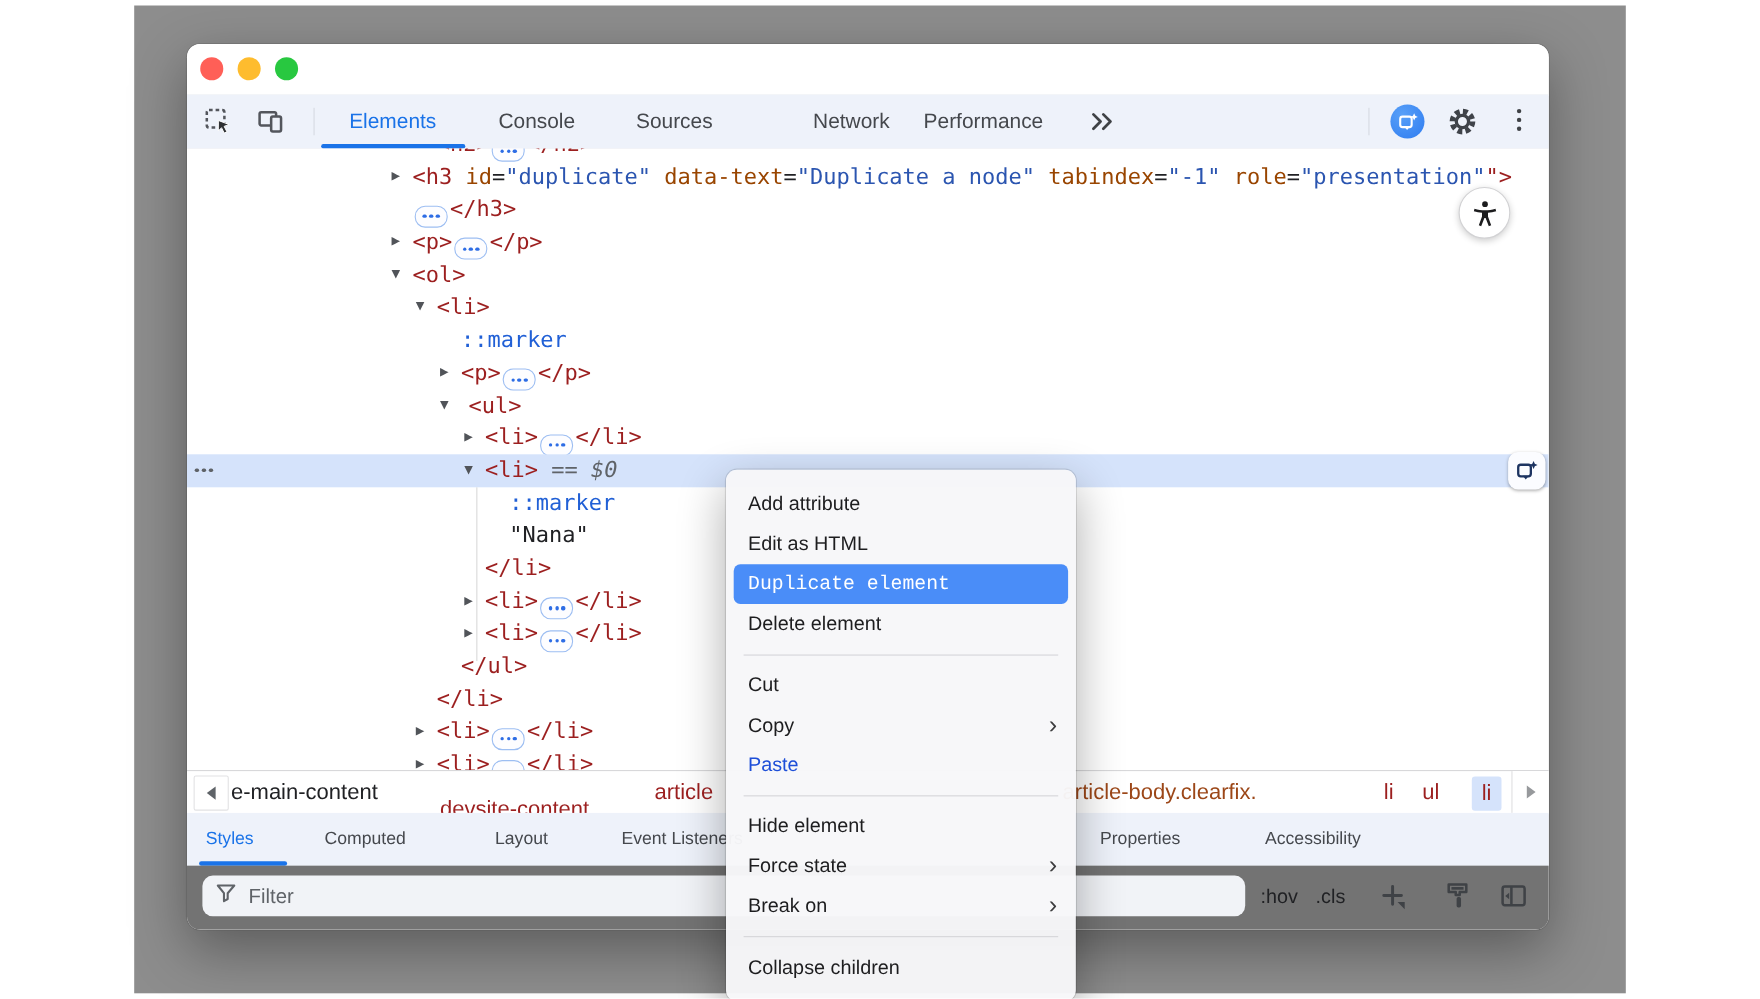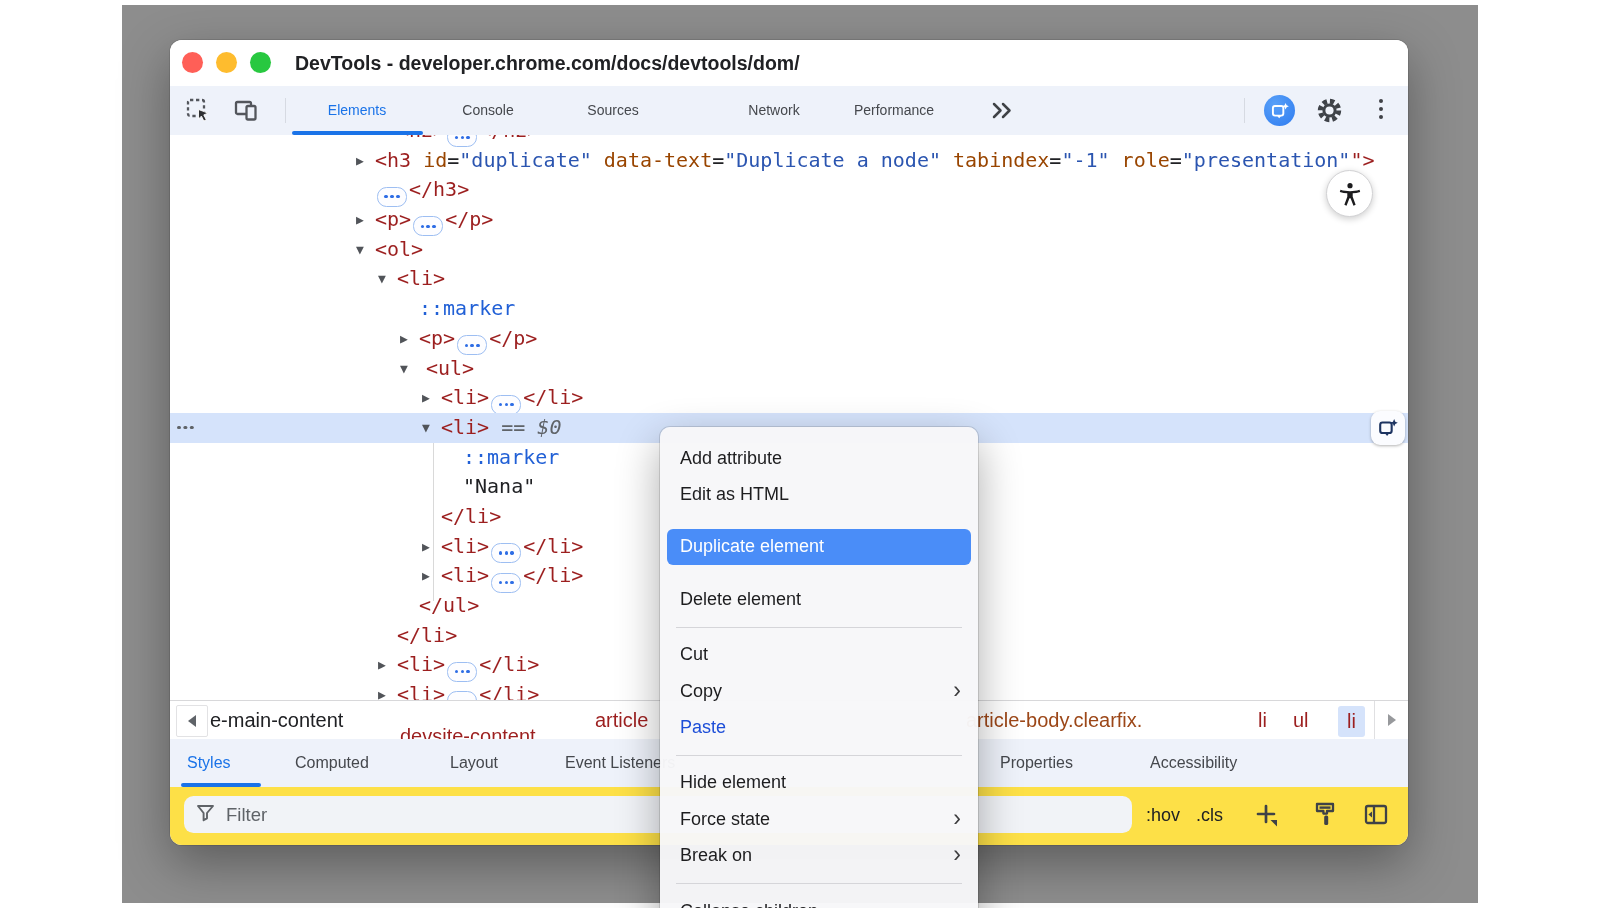--- a/index.html
+++ b/index.html
@@ -14,21 +14,21 @@
   
   #titlebar{position:absolute;left:0;top:0;right:0;height:46px;background:#fff;border-bottom:1px solid #ececec;}
   .tl{position:absolute;top:12px;width:21px;height:21px;border-radius:50%;}
   .tl.red{left:12px;background:#ff5f57;} .tl.yel{left:46px;background:#febc2e;} .tl.grn{left:80px;background:#28c840;}
   #wtitle{position:absolute;left:125px;top:0;line-height:46px;font-size:19.5px;font-weight:bold;color:#202124;white-space:nowrap;}
 
   
   #toolbar{position:absolute;left:0;top:46px;right:0;height:49px;background:var(--toolbarBg);border-bottom:1px solid #d9dce4;}
   .tbsep{position:absolute;top:12px;width:1px;height:25px;background:#d6dae2;}
   .tbicon{position:absolute;cursor:pointer;}
-  .ptab{position:absolute;top:0;height:51px;line-height:49px;transform:translateX(-50%);font-size:14px;color:#45484d;cursor:pointer;white-space:nowrap;}
+  .ptab{position:absolute;top:0;height:51px;line-height:49px;transform:translateX(-50%);font-size:19px;color:#45484d;cursor:pointer;white-space:nowrap;}
   .ptab.on{color:var(--accent);}
   #tabline{position:absolute;left:122px;top:45px;width:131px;height:4px;border-radius:2px;background:var(--accent);}
   #aicircle{position:absolute;left:1094px;top:9px;width:31px;height:31px;border-radius:50%;
             background:radial-gradient(circle at 35% 30%,#58a0f8,#2f7cf0);display:flex;align-items:center;justify-content:center;cursor:pointer;}
   .kebab{position:absolute;left:1205px;top:13px;width:12px;display:flex;flex-direction:column;align-items:center;gap:3.4px;cursor:pointer;}
   .kebab i{width:4.4px;height:4.4px;border-radius:50%;background:#3f4246;}
 
   
   #tree{position:absolute;left:0;top:95px;right:0;height:565px;overflow:hidden;background:#fff;}
   #tree-rows{margin-top:-19px;}
@@ -61,50 +61,49 @@
   .triL{width:0;height:0;border-top:6.5px solid transparent;border-bottom:6.5px solid transparent;border-right:8px solid #5f6368;}
   .triR{width:0;height:0;border-top:6.5px solid transparent;border-bottom:6.5px solid transparent;border-left:8px solid #97999c;}
 
   
   #sidetabs{position:absolute;left:0;top:699px;right:0;height:48px;background:var(--toolbarBg);border-bottom:1px solid #d9dce4;}
   .stab{position:absolute;top:0;line-height:48px;font-size:16px;color:#45484d;cursor:pointer;white-space:nowrap;}
   .stab.on{color:var(--accent);}
   #stabline{position:absolute;left:11px;top:44px;width:80px;height:4px;border-radius:2px;background:var(--accent);}
 
   
-  #filterrow{position:absolute;left:0;top:747px;right:0;height:58px;background:#fde047;}
+  #filterrow{position:absolute;left:0;top:747px;right:0;height:58px;background:#737373;}
   #fpill{position:absolute;left:14px;top:9px;width:948px;height:37px;border-radius:9.5px;background:#f1f3f7;display:flex;align-items:center;padding:0 12px;box-sizing:border-box;gap:9px;}
   #fpill input{border:none;outline:none;background:transparent;font-family:"Liberation Sans",sans-serif;font-size:18.5px;color:#202124;width:300px;}
   #fpill input::placeholder{color:#5f6368;}
   .ftoggle{position:absolute;top:0;line-height:56px;font-size:18px;color:#202124;cursor:pointer;}
   .ficon{position:absolute;cursor:pointer;}
 
   
   #cmenu{position:absolute;left:660px;top:427px;width:318px;background:rgba(247,247,249,.97);border-radius:10px;
          box-shadow:0 0 0 1px rgba(0,0,0,.12),0 16px 44px rgba(0,0,0,.33);padding:13px 0;z-index:50;box-sizing:border-box;}
   .mitem{height:36.4px;display:flex;align-items:center;justify-content:space-between;padding:0 17px 0 20px;
          font-size:18px;color:#1d1d1f;cursor:pointer;}
-  .mitem.hl{background:var(--menuHighlight);color:#fff;margin:16px 7px;padding:0 10px 0 13px;border-radius:6px;}
+  .mitem.hl{background:var(--menuHighlight);color:#fff;margin:0 7px;padding:0 10px 0 13px;border-radius:6px;font-family:Liberation Mono, monospace;}
   .mitem.dis{color:#1d4ed8;cursor:default;}
   .subarr{font-size:23px;color:#3c3c3e;line-height:1;margin-top:-2px;}
   .msep{height:1px;background:#d5d5d9;margin:9px 16px;}
 </style>
 </head>
 <body>
 
 <div id="stage">
   <div id="backdrop"></div>
 
   <div id="win">
 
     <div id="titlebar">
       <span class="tl red"></span>
       <span class="tl yel"></span>
       <span class="tl grn"></span>
-      <span id="wtitle">DevTools - developer.chrome.com/docs/devtools/dom/</span>
     </div>
 
     <div id="toolbar">
       <span class="tbicon" style="left:15px;top:11px">
         <svg width="27" height="27" viewBox="0 0 27 27">
             <rect x="3" y="3" width="16" height="16" rx="2" fill="none" stroke="#53565c" stroke-width="2.3" stroke-dasharray="3.3 2.7"></rect>
             <path d="M13.5 12.5 l9.6 3.6 -4.3 1.8 2.5 4.9 -2.5 1.2 -2.4-4.9 -2.9 3z" fill="#2e3033" stroke="#fff" stroke-width="0.9"></path>
           </svg>
       </span>
       <span class="tbicon" style="left:63px;top:11px">

